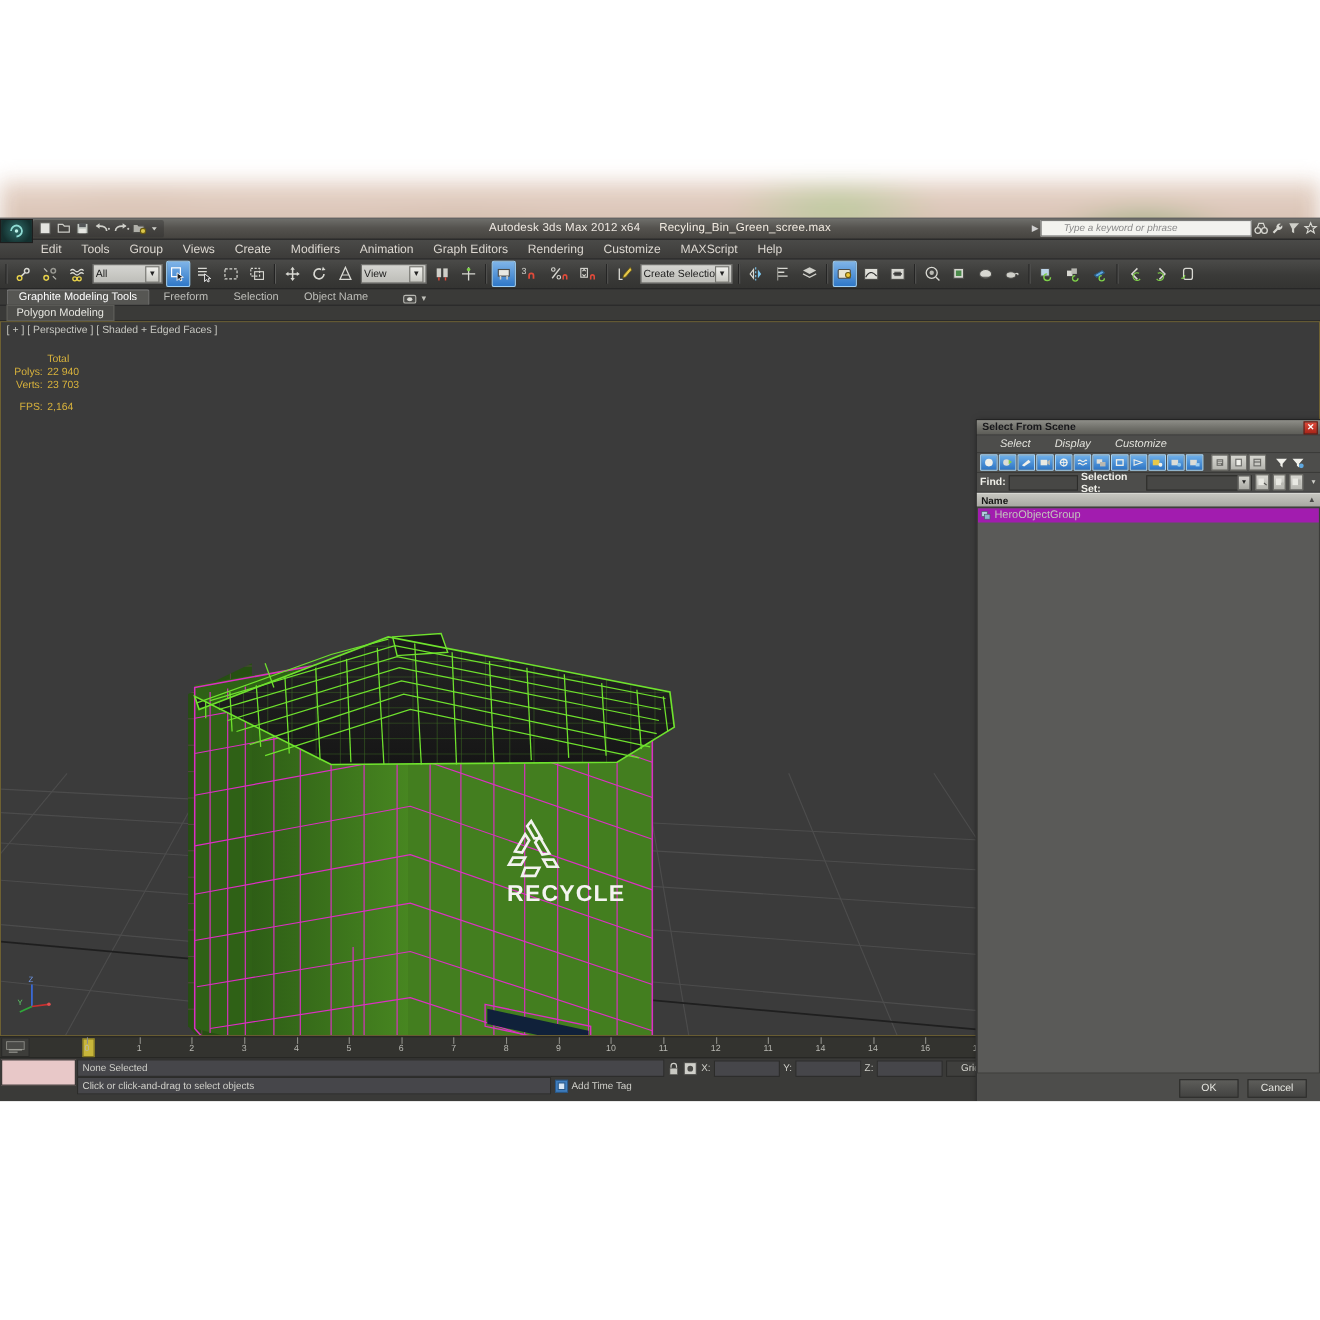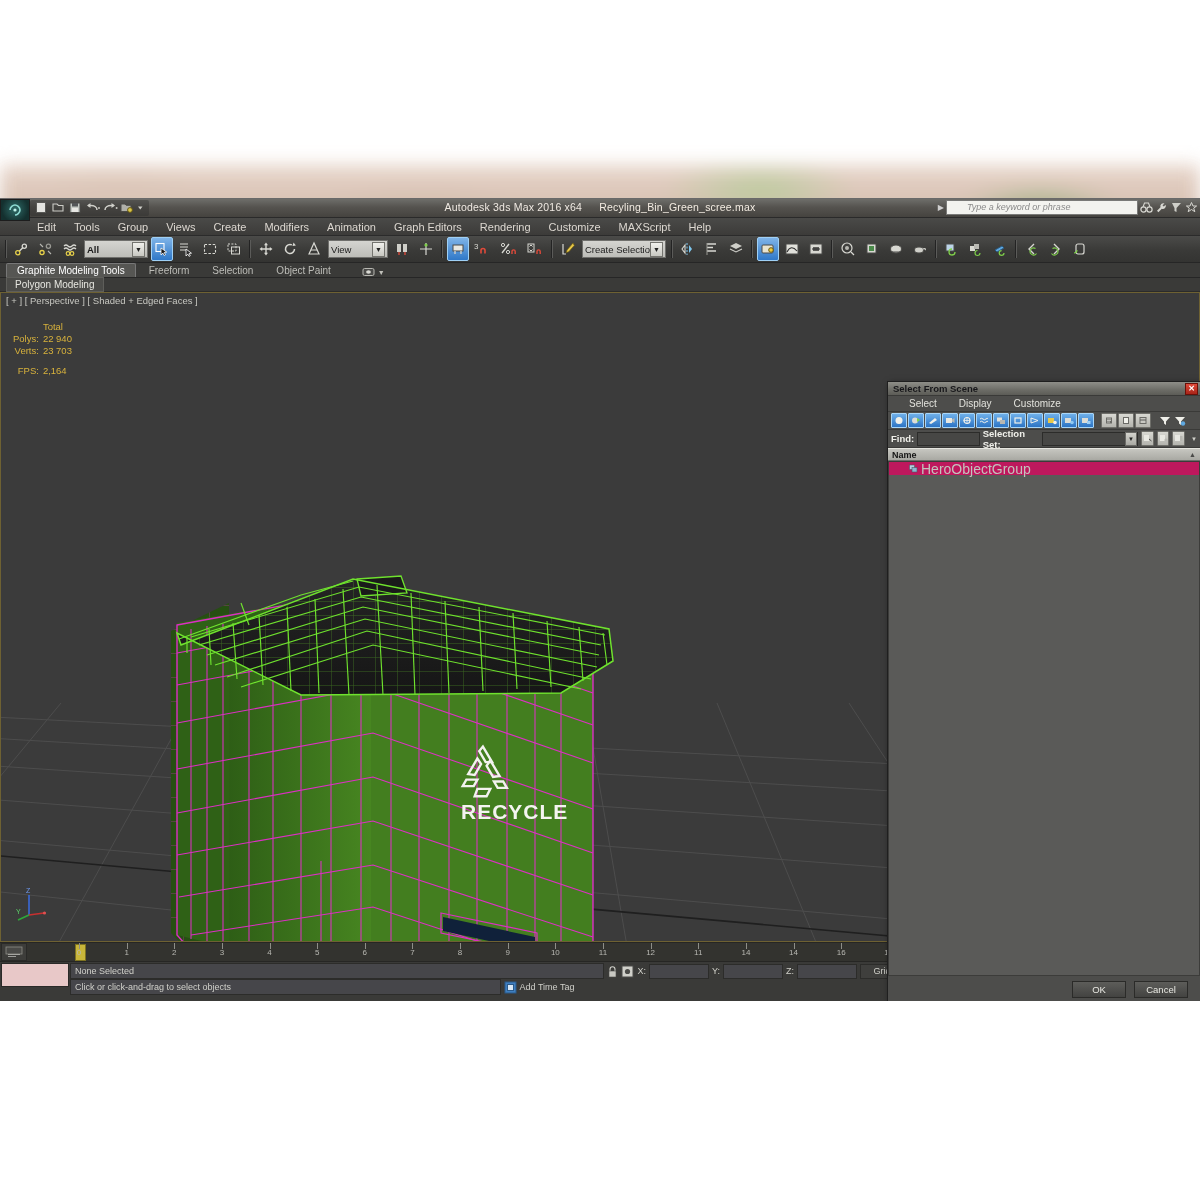--- a/index.html
+++ b/index.html
@@ -159,21 +159,21 @@
   }
   .dlg-title .t{flex:1;}
   .dlg-close{
     width:11px;height:10px;background:linear-gradient(180deg,#e04a3a,#a82418);
     border:1px solid #6a1008;color:#fff;font-size:8px;line-height:9px;text-align:center;
   }
   .dlg-menu{
     height:15px;background:#4d4d4b;display:flex;align-items:center;padding-left:10px;gap:0;
     border-bottom:1px solid #3a3a38;
   }
-  .dlg-menu .mi{font-size:10px;color:#e2e2dc;padding:0 11px;}
+  .dlg-menu .mi{font-size:10px;color:#e2e2dc;padding:0 11px;font-style:italic;}
   .dlg-toolbar{
     height:15px;background:#4d4d4b;display:flex;align-items:center;padding:1px 3px;gap:1px;
     border-bottom:1px solid #3a3a38;
   }
   .dtb{
     width:14px;height:13px;border:1px solid #6a6a66;border-radius:1px;
     background:linear-gradient(180deg,#6f6f6b,#50504d);
     display:flex;align-items:center;justify-content:center;
   }
   .dtb.on{background:linear-gradient(180deg,#6fb0ea 0%,#2c74c4 100%);border-color:#a8d6f8;}
@@ -194,22 +194,22 @@
     height:11px;background:linear-gradient(180deg,#c6c6c0,#a9a9a3);
     border-top:1px solid #e5e5df;border-bottom:1px solid #6e6e6a;
     display:flex;align-items:center;padding:0 4px;font-size:9px;font-weight:bold;color:#141414;
   }
   .dlg-colhdr .ch{flex:1;}
   .dlg-list{
     flex:1;background:#5a5a58;position:relative;overflow:hidden;
     border:1px solid #3c3c3a;
   }
   .litem{
-    height:11px;display:flex;align-items:center;gap:3px;padding:1px 20px;
-    font-size:14px;color:#c3c3bd;background:#be185d;
+    height:11px;display:flex;align-items:center;gap:3px;padding:1px 3px;
+    font-size:10px;color:#c3c3bd;background:#a21caf;
   }
   .group-ico{width:9px;height:9px;}
   .dlg-foot{
     height:26px;background:#4d4d4b;display:flex;align-items:center;justify-content:flex-end;
     gap:8px;padding-right:12px;
   }
   .dbtn{
     width:52px;height:15px;background:linear-gradient(180deg,#5d5d5a,#434341);
     border:1px solid #2b2b29;color:#e8e8e2;font-size:9.5px;
     display:flex;align-items:center;justify-content:center;
@@ -342,21 +342,21 @@
             <circle cx="11" cy="9" r="2.4" fill="#e8d24a" stroke="#6a5a10"></circle>
           </svg>
         </span>
       <span class="ico" style="width:9px">
         <svg width="9" height="13">
             <path d="M2 5.5 6.5 5.5 4.25 8.5z" fill="#dcdcd6"></path>
           </svg>
         </span>
     </div>
     <div class="tb-title">
-      <span>Autodesk 3ds Max  2016 x64</span>
+      <span>Autodesk 3ds Max  2012 x64</span>
       <span class="tb-file">Recyling_Bin_Green_scree.max</span>
     </div>
     <div class="search-wrap">
       <span class="search-arrow">▶</span>
       <div class="search-box">Type a keyword or phrase</div>
       <span class="search-ico">
         <svg width="13" height="13">
             <circle cx="3.5" cy="8.5" r="2.6" fill="none" stroke="#d8d8d2" stroke-width="1.2"></circle>
             <circle cx="9.5" cy="8.5" r="2.6" fill="none" stroke="#d8d8d2" stroke-width="1.2"></circle>
             <path d="M3 6 4.5 2h4L10 6" fill="none" stroke="#d8d8d2" stroke-width="1.1"></path>
@@ -412,21 +412,21 @@
         </svg>
       </div>
     <div class="tbtn">
       <svg width="16" height="16">
           <path d="M2 5q2-2 4 0t4 0 4 0" fill="none" stroke="#d8d8d2" stroke-width="1.2"></path>
           <path d="M2 8q2-2 4 0t4 0 4 0" fill="none" stroke="#d8d8d2" stroke-width="1.2"></path>
           <circle cx="6" cy="12.5" r="1.8" fill="none" stroke="#e8d24a" stroke-width="1.2"></circle>
           <circle cx="10" cy="12.5" r="1.8" fill="none" stroke="#e8d24a" stroke-width="1.2"></circle>
         </svg>
       </div>
-    <div class="combo" style="width:58px;margin:0 2px;font-weight:bold;">
+    <div class="combo" style="width:58px;margin:0 2px;">
       <span class="cv">All</span>
       <span class="carrow">▼</span>
     </div>
     <div class="tbtn on">
       <svg width="16" height="16">
           <rect x="2" y="2.5" width="8" height="8" fill="none" stroke="#fff" stroke-width="1.1"></rect>
           <path d="M7 7 7 14l1.9-1.9 1.3 2.4 1.3-.8-1.3-2.3 2.5-.3z" fill="#1b1b1b" stroke="#fff" stroke-width=".8"></path>
         </svg>
       </div>
     <div class="tbtn">
@@ -624,21 +624,21 @@
           <rect x="4" y="3" width="8" height="10" rx="2" fill="none" stroke="#d8d8d2" stroke-width="1.2"></rect>
           <path d="M2 12a3 3 0 0 0 3-3" fill="none" stroke="#7fd04a" stroke-width="1.1"></path>
         </svg>
       </div>
   </div>
 
   <div class="ribbon-tabs">
     <div class="rtab active">Graphite Modeling Tools</div>
     <div class="rtab">Freeform</div>
     <div class="rtab">Selection</div>
-    <div class="rtab">Object Paint</div>
+    <div class="rtab">Object Name</div>
     <div style="margin-left:18px;display:flex;align-items:center;gap:3px;">
       <span>
         <svg width="13" height="10">
             <rect x="1" y="1.5" width="11" height="7" rx="1.5" fill="#4a4a48" stroke="#b8b8b2"></rect>
             <ellipse cx="6.5" cy="5" rx="2.4" ry="1.8" fill="#d8d8d2"></ellipse>
           </svg>
         </span>
       <span style="font-size:7px;color:#c0c0ba;">▼</span>
     </div>
   </div>

